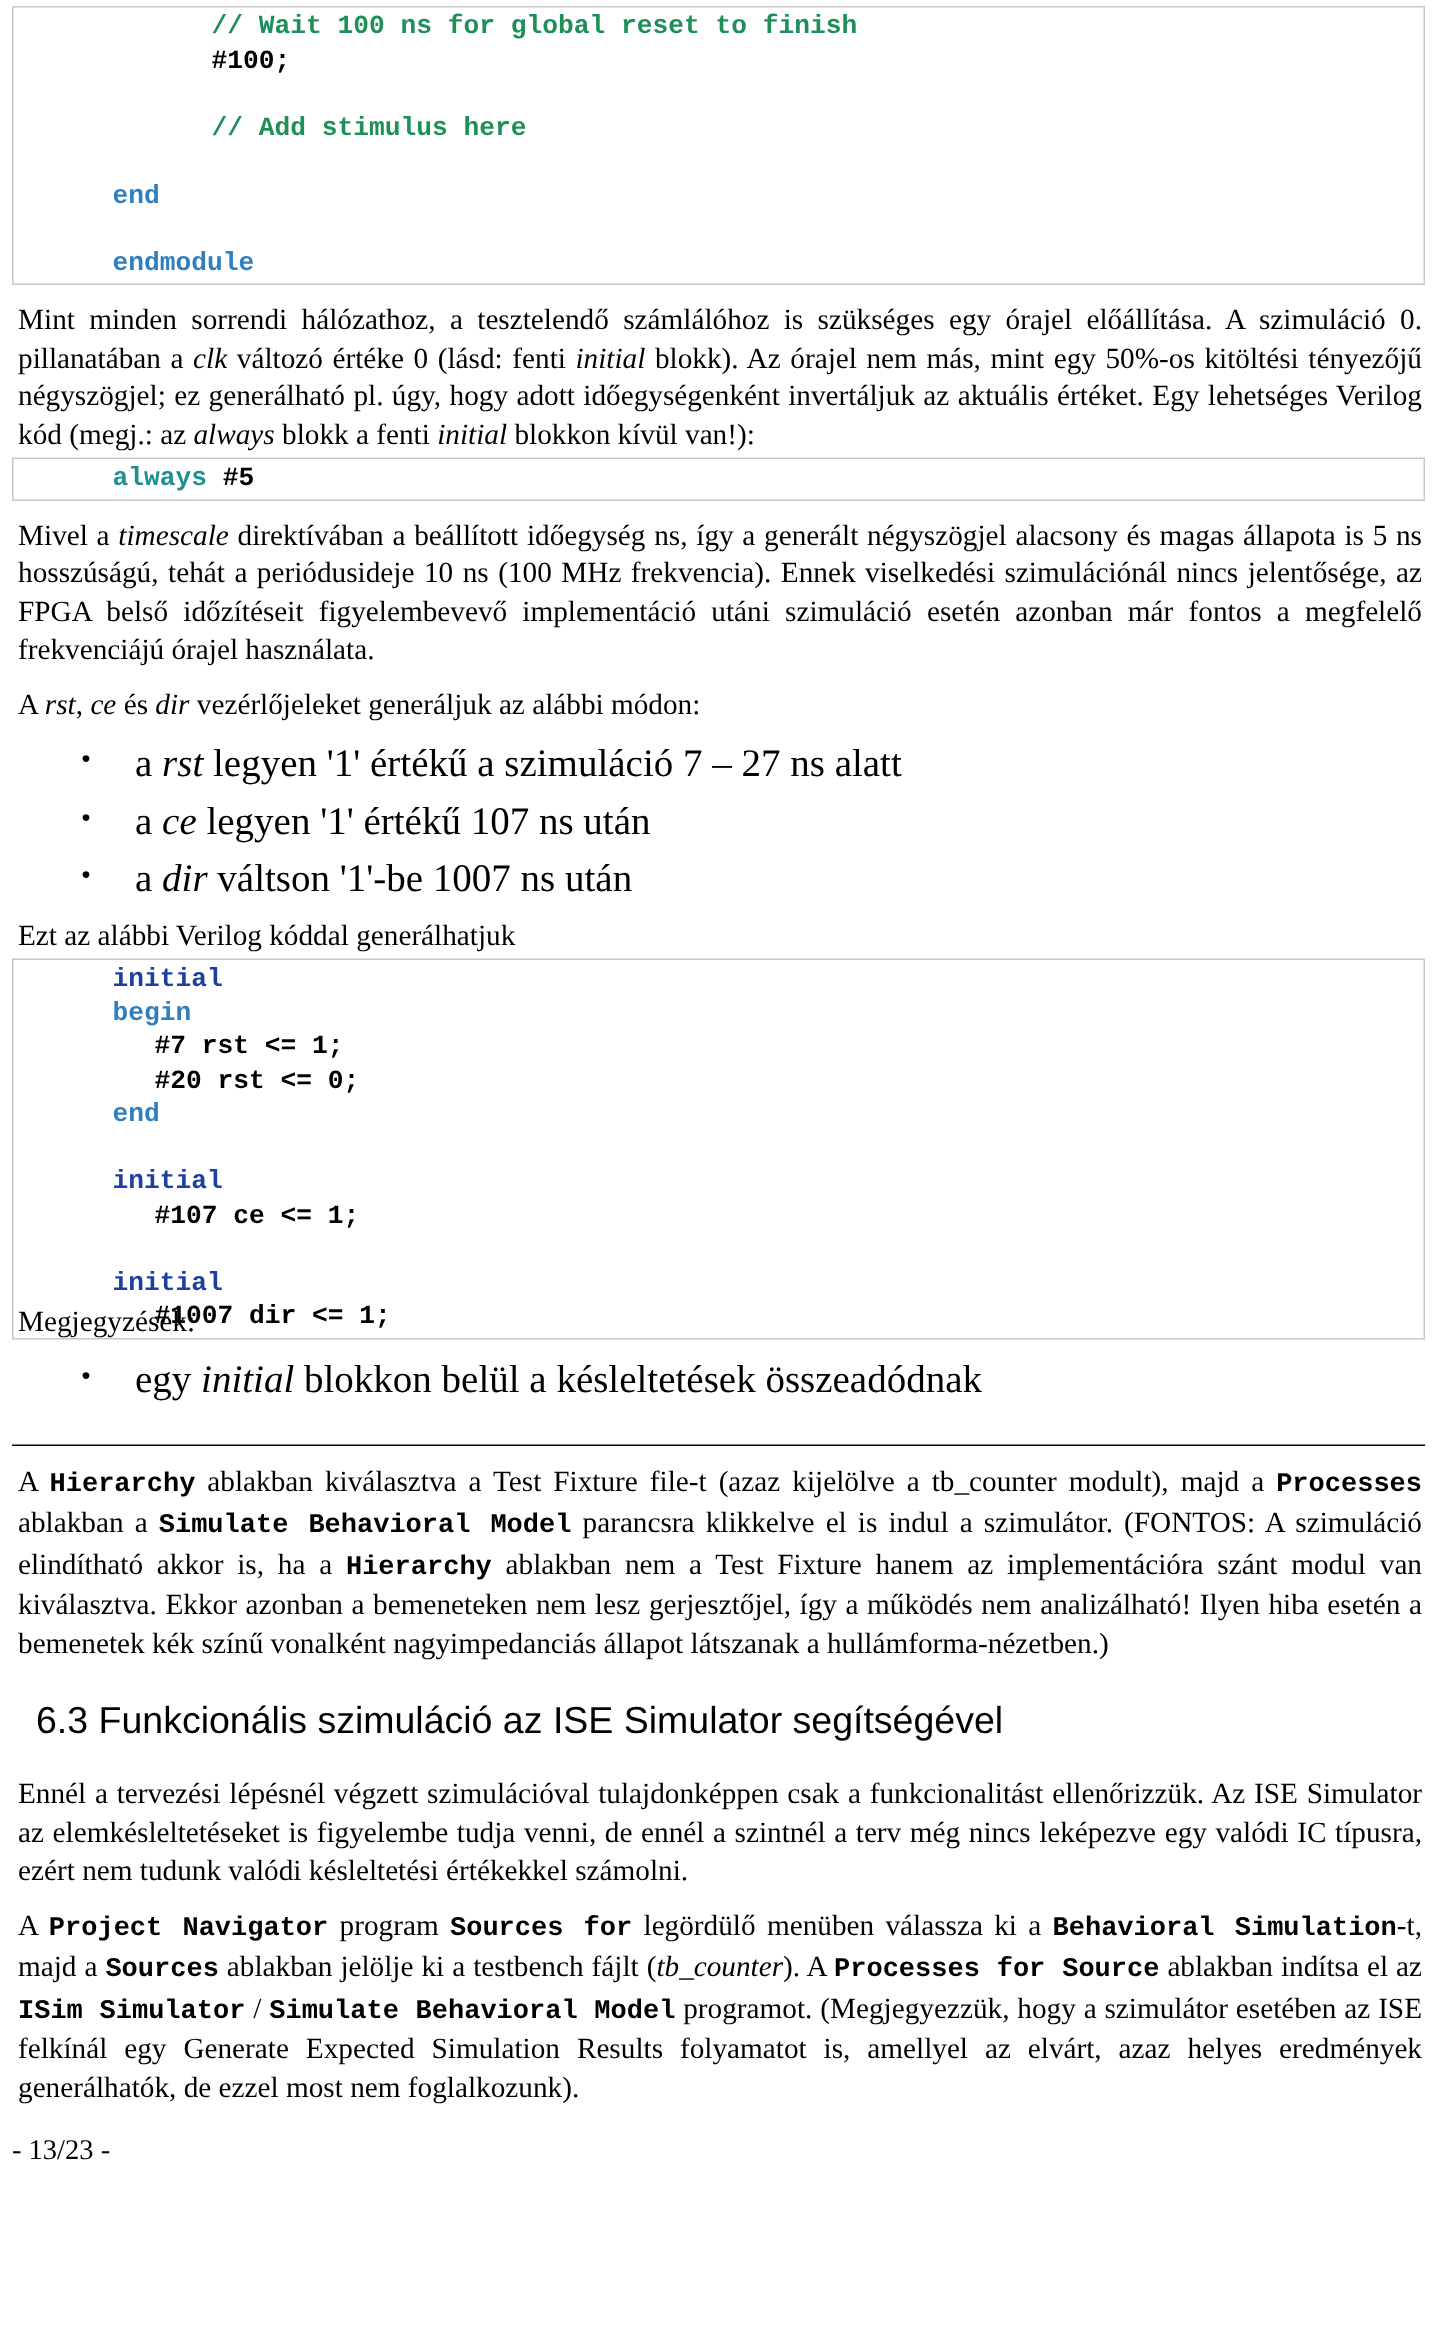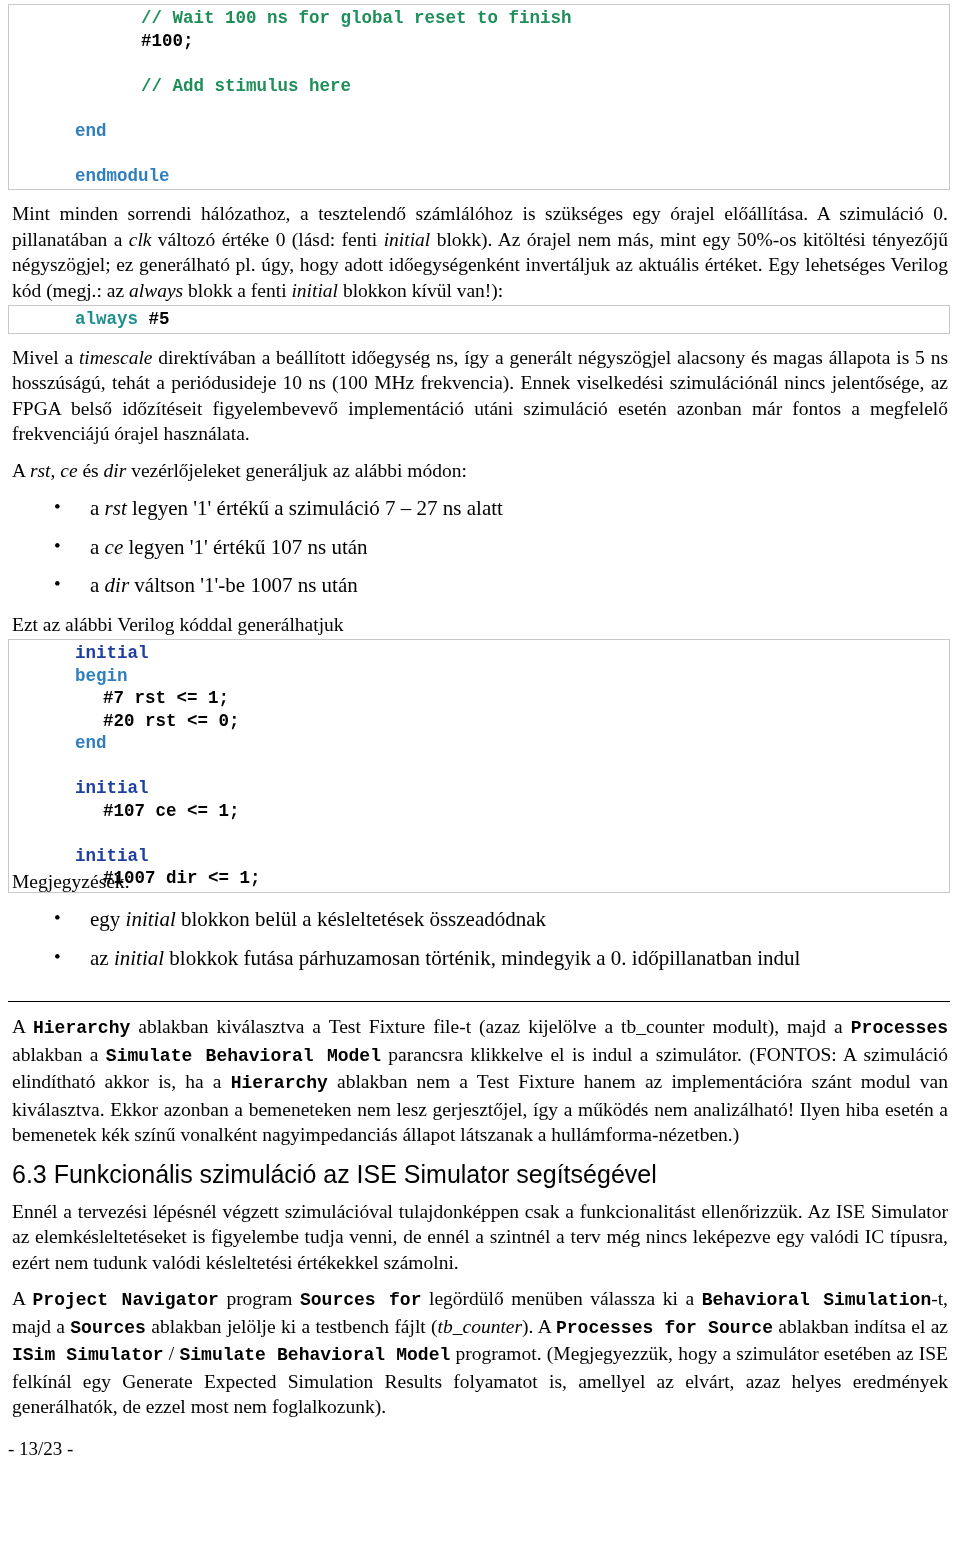--- a/index.html
+++ b/index.html
@@ -68,38 +68,38 @@
 
   
   ul.bullets {
     margin: 0;
     padding: 0;
     list-style: none;
   }
   ul.bullets li {
     position: relative;
     padding-left: 82px;
-    font-size: 21px;
+    font-size: 26px;
     line-height: 25.5px;
     margin: 13px 0 13px 0;
   }
   ul.bullets li::before {
     content: "\2022";
     position: absolute;
     left: 46px;
     top: -2px;
     font-size: 19px;
   }
 
   
   h2.section {
     font-family: "Liberation Sans", sans-serif;
     font-size: 25px;
     font-weight: normal;
-    margin: 0;
+    margin: 12px;
     padding: 0 0 0 4px;
     line-height: 34px;
   }
 
   .hr-top {
     border: none;
     border-top: 1px solid #000000;
     margin: 0;
     height: 0;
   }
@@ -146,21 +146,20 @@
   </ul>
 
   <p class="para">Ezt az alábbi Verilog kóddal generálhatjuk</p>
 
   <div class="codebox" id="code3" style="margin-top:2px;"><div class="code-line" style="padding-left: 66px;"><span class="kw-navy">initial</span></div><div class="code-line" style="padding-left: 66px;"><span class="kw-blue">begin</span></div><div class="code-line" style="padding-left: 94px;"><span class="code-plain">#7 rst &lt;= 1;</span></div><div class="code-line" style="padding-left: 94px;"><span class="code-plain">#20 rst &lt;= 0;</span></div><div class="code-line" style="padding-left: 66px;"><span class="kw-blue">end</span></div><div class="code-line" style="padding-left: 66px;">&nbsp;</div><div class="code-line" style="padding-left: 66px;"><span class="kw-navy">initial</span></div><div class="code-line" style="padding-left: 94px;"><span class="code-plain">#107 ce &lt;= 1;</span></div><div class="code-line" style="padding-left: 66px;">&nbsp;</div><div class="code-line" style="padding-left: 66px;"><span class="kw-navy">initial</span></div><div class="code-line" style="padding-left: 94px;"><span class="code-plain">#1007 dir &lt;= 1;</span></div></div>
 
   <p class="para para-tight" style="margin-top:-24px;">Megjegyzések:</p>
 
   <ul class="bullets" style="margin-top:10px;">
     <li>egy <i>initial</i> blokkon belül a késleltetések összeadódnak</li>
-    <li>az <i>initial</i> blokkok futása párhuzamosan történik, mindegyik a 0. időpillanatban indul</li>
   </ul>
 
   <div class="spacer-md"></div>
 
   <hr class="hr-top">
 
   <div style="height:10px;"></div>
 
   <p class="para">
     <span>A <span class="mono">Hierarchy</span> ablakban kiválasztva a Test Fixture file-t (azaz kijelölve a tb_counter modult), majd a <span class="mono">Processes</span> ablakban a <span class="mono">Simulate Behavioral Model</span> parancsra klikkelve el is indul a szimulátor. (FONTOS: A szimuláció elindítható akkor is, ha a <span class="mono">Hierarchy</span> ablakban nem a Test Fixture hanem az implementációra szánt modul van kiválasztva. Ekkor azonban a bemeneteken nem lesz gerjesztőjel, így a működés nem analizálható! Ilyen hiba esetén a bemenetek kék színű vonalként nagyimpedanciás állapot látszanak a hullámforma-nézetben.)</span>

